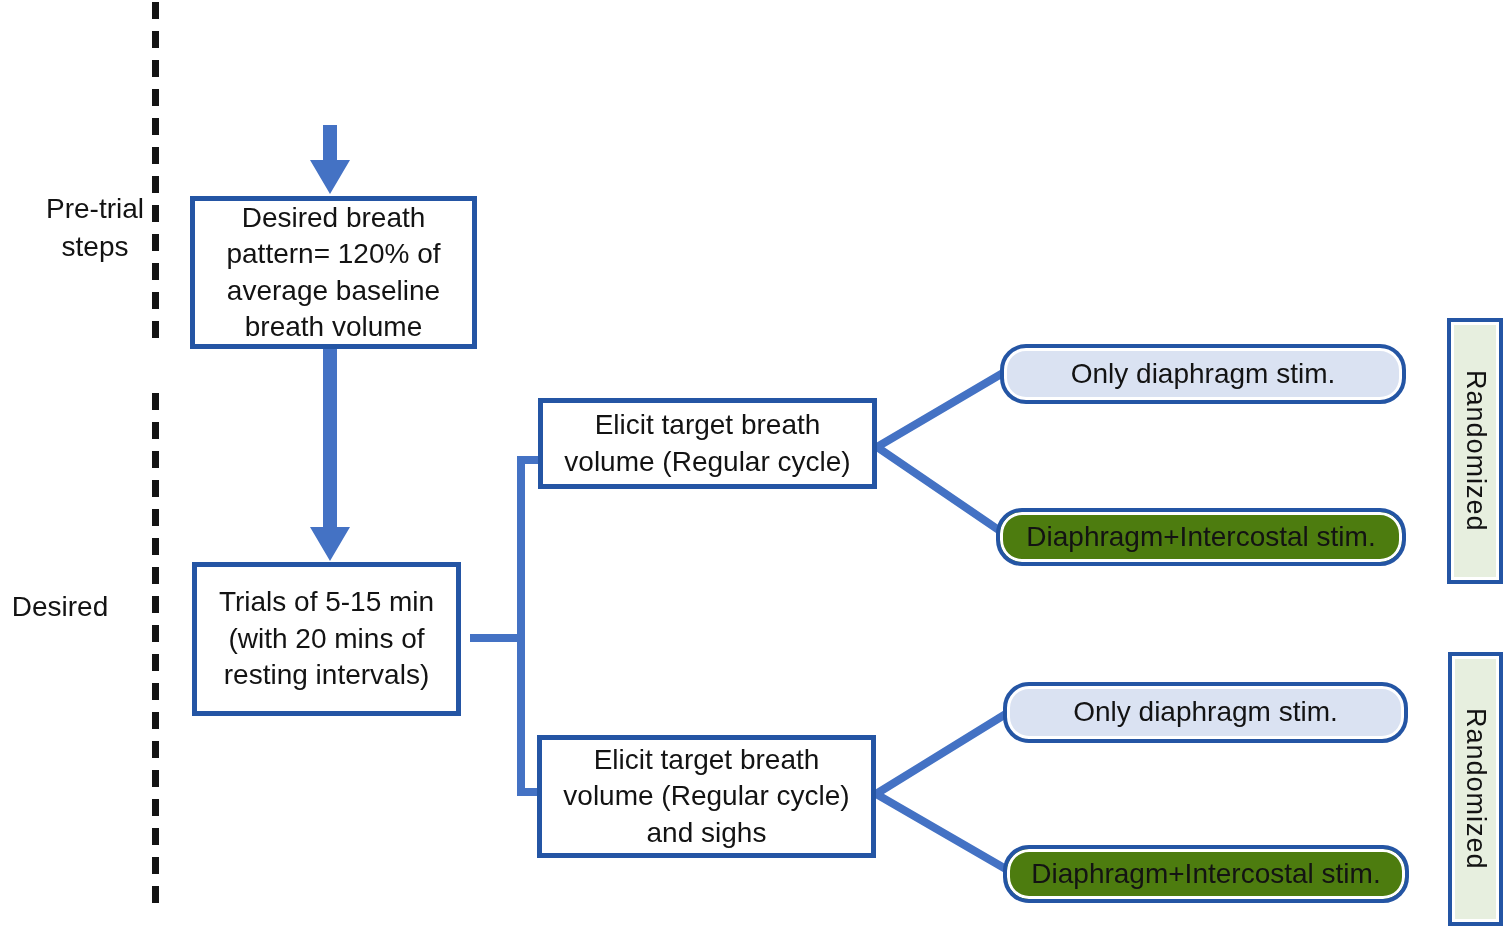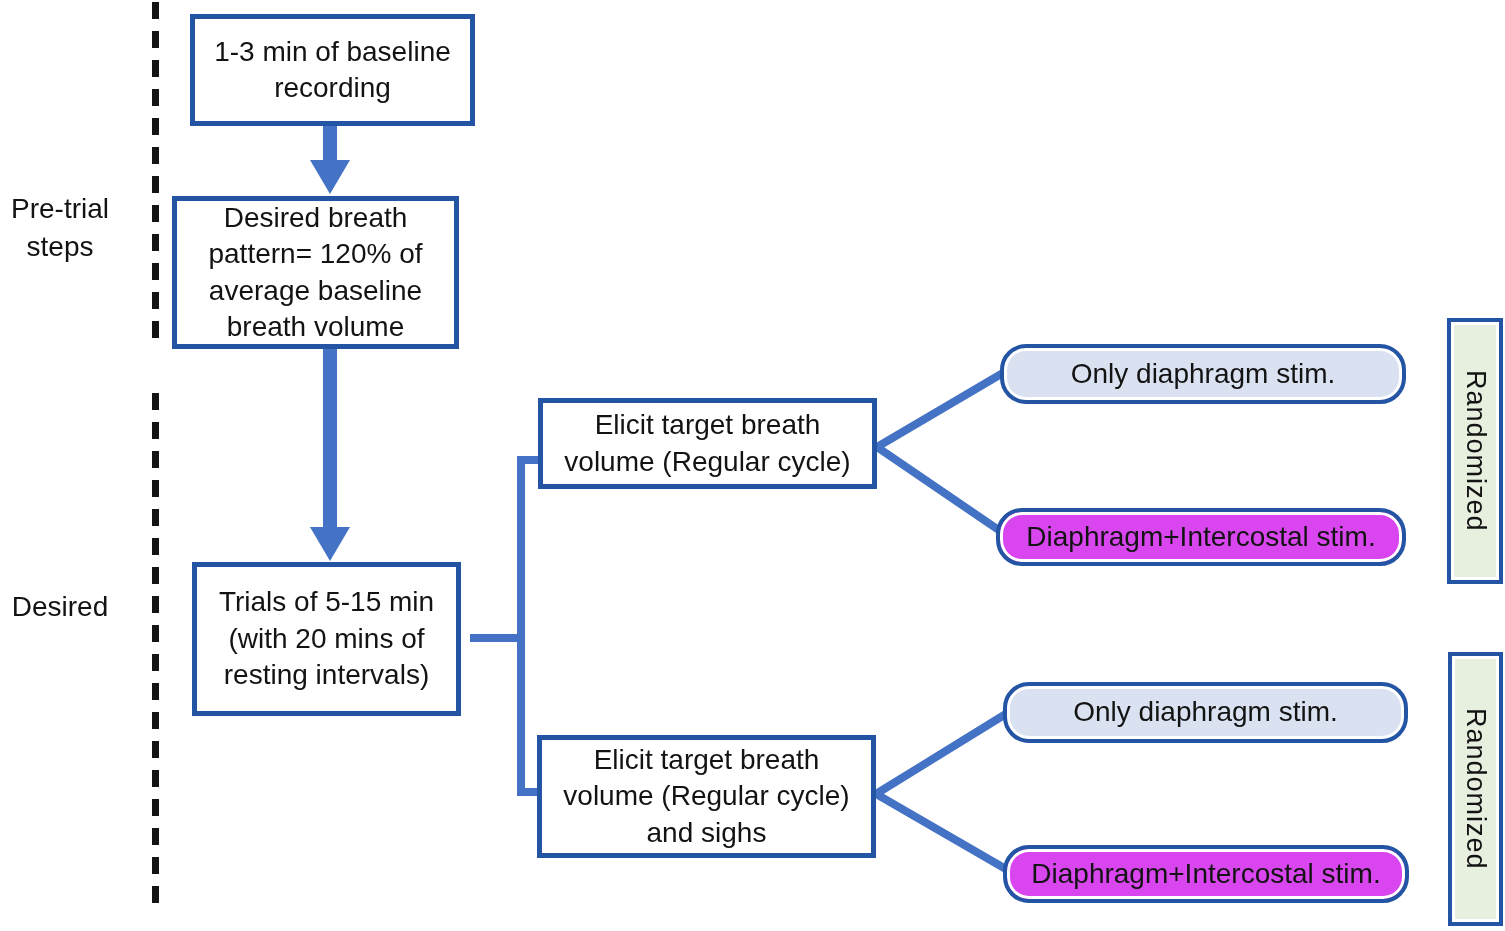--- a/index.html
+++ b/index.html
@@ -43,21 +43,21 @@
     line-height: 1.3;
     color: #131313;
   }
   .node.option {
     border-width: 4px;
     font-size: 28px;
     box-shadow: inset 0 0 0 3px #ffffff;
     border-radius: 26px;
   }
   .fill-blue  { background: #DAE2F2; }
-  .fill-peach { background: #d946ef; }
+  .fill-peach { background: #4d7c0f; }
   .node.randomized {
     background: #E7EFDF;
     border-width: 4px;
     box-shadow: inset 0 0 0 3px #ffffff;
     writing-mode: vertical-rl;
     text-orientation: mixed;
     font-size: 27px;
     letter-spacing: 1px;
   }
   .section-label {
@@ -65,31 +65,31 @@
     font-size: 28px;
     line-height: 1.35;
     text-align: center;
     white-space: pre-line;
     z-index: 2;
     color: #131313;
   }
 
   
   #box-baseline        { left: 190px; top: 14px;  width: 285px; height: 112px; }
-  #box-desired         { left: 172px; top: 196px; width: 287px; height: 153px; }
+  #box-desired         { left: 190px; top: 196px; width: 287px; height: 153px; }
   #box-trials          { left: 192px; top: 562px; width: 269px; height: 154px; }
   #box-elicit-regular  { left: 538px; top: 398px; width: 339px; height: 91px;  }
   #box-elicit-sighs    { left: 537px; top: 735px; width: 339px; height: 123px; }
   #box-only-diaphragm-1        { left: 1000px; top: 344px; width: 406px; height: 60px; }
   #box-diaphragm-intercostal-1 { left: 996px;  top: 508px; width: 410px; height: 58px; }
   #box-only-diaphragm-2        { left: 1003px; top: 682px; width: 405px; height: 61px; }
   #box-diaphragm-intercostal-2 { left: 1003px; top: 845px; width: 406px; height: 58px; }
   #box-randomized-1    { left: 1447px; top: 318px; width: 56px; height: 266px; }
   #box-randomized-2    { left: 1448px; top: 652px; width: 55px; height: 274px; }
-  #label-pretrial      { left: 0px;   top: 190px; width: 120px; }
+  #label-pretrial      { left: 0px;   top: 190px; width: 120px; padding-left: 35px; }
   #label-trials        { left: 0px;   top: 588px; width: 120px; }
   #dash-seg-1          { left: 152px; top: 2px;   height: 347px; }
   #dash-seg-2          { left: 152px; top: 393px; height: 517px; }
 </style>
 </head>
 <body>
 
 <div class="canvas">
 
   <svg class="connectors" viewBox="0 0 1505 931" xmlns="http://www.w3.org/2000/svg">
@@ -100,22 +100,20 @@
     <path d="M1009 712 L876 794 L1011 872" stroke="#4472C4" stroke-width="8" fill="none"></path>
   </svg>
 
   <div class="dashed-line" id="dash-seg-1"></div>
   <div class="dashed-line" id="dash-seg-2"></div>
 
   <div class="section-label" id="label-pretrial">Pre-trial
 steps</div>
   <div class="section-label" id="label-trials">Desired</div>
 
-  <div class="node" id="box-baseline">1-3 min of baseline
-recording</div>
 
   <div class="node" id="box-desired">Desired breath
 pattern= 120% of
 average baseline
 breath volume</div>
 
   <div class="node" id="box-trials">Trials of 5-15 min
 (with 20 mins of
 resting intervals)</div>
 

